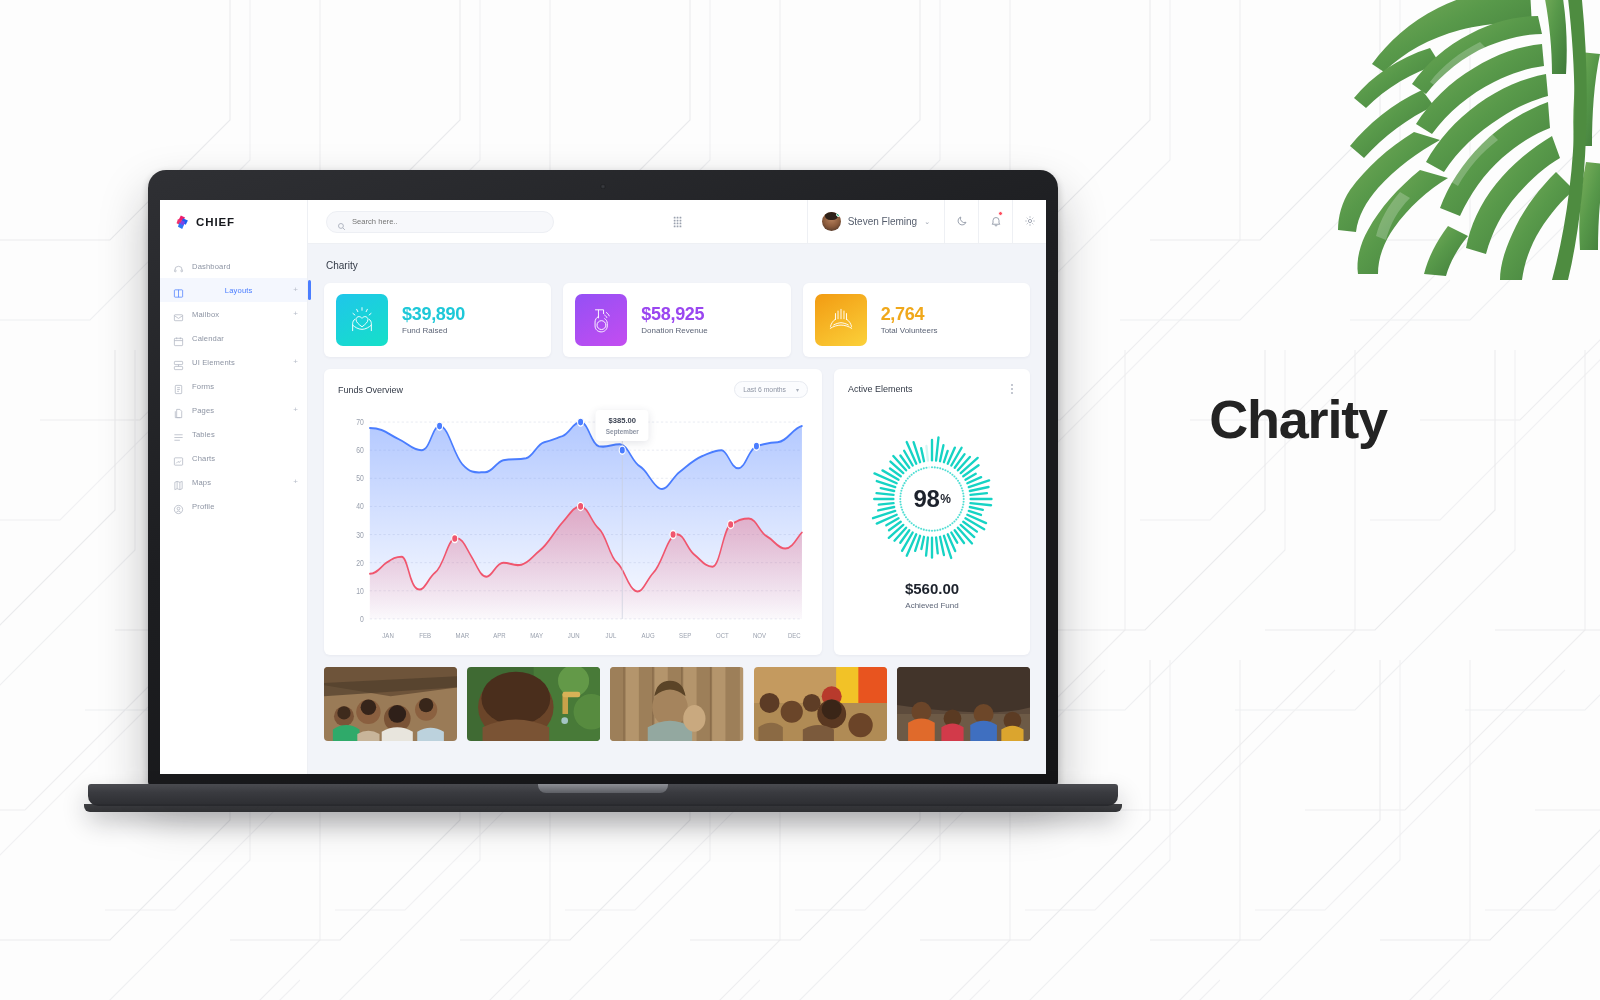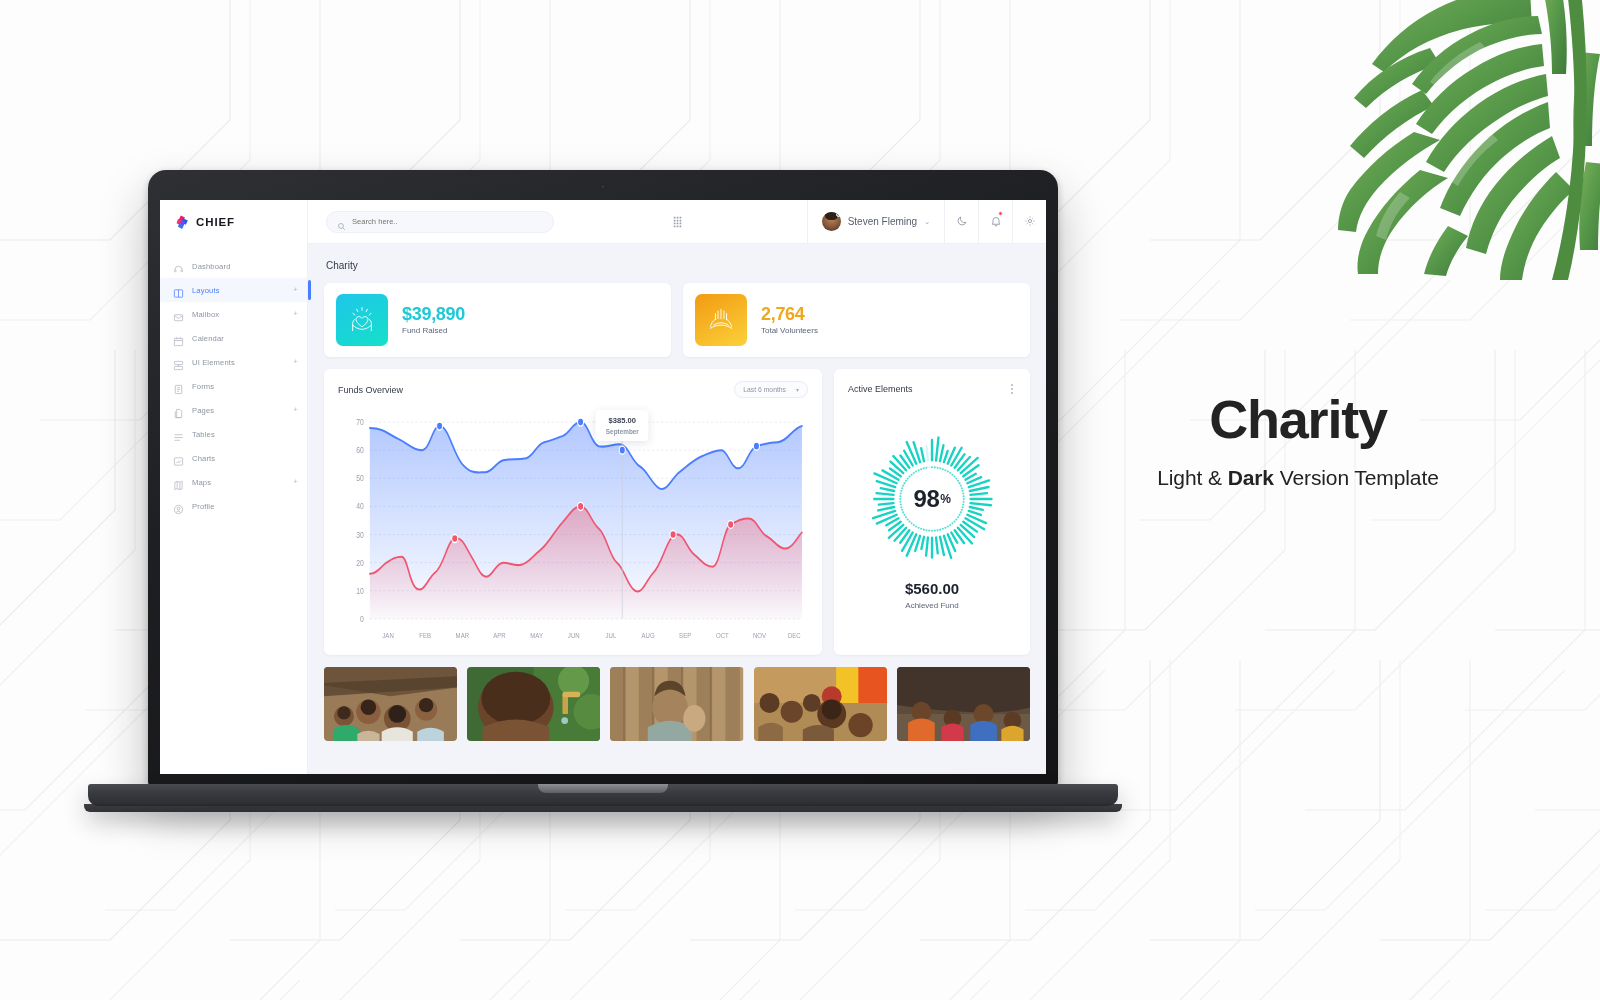--- a/index.html
+++ b/index.html
@@ -102,21 +102,21 @@
     height: 24px; padding: 0 9px 0 13px;
     gap: 8px; cursor: pointer;
   }
   .nav-item .ic { width: 11px; height: 11px; flex: 0 0 11px; color: #aeb4c0; }
   .nav-item .lbl {
     font-size: 7.6px; color: #8d94a3; letter-spacing: .15px;
     white-space: nowrap; flex: 1;
   }
   .nav-item .plus { font-size: 8px; color: #b6bcc8; line-height: 1; }
   .nav-item.active { background: #f4f7fe; }
-  .nav-item.active .lbl { color: #4a7dff; }
+  .nav-item.active .lbl { color: #4a7dff; text-align: center; }
   .nav-item.active .ic { color: #4a7dff; }
   .nav-item.active::after {
     content: ""; position: absolute; right: -4px; top: 2px;
     width: 3px; height: 20px; background: #4a7dff; border-radius: 2px;
   }
 
   
   .main { flex: 1; display: flex; flex-direction: column; min-width: 0; background: #f2f4f9; }
   .topbar {
     height: 44px; background: #fff;
@@ -561,20 +561,35 @@
                     <path d="M12 19c-2 1-3 3-3 5.5V33M28 19c2 1 3 3 3 5.5V33"></path>
                     <path d="M9 26c2.5 2.2 6.5 5 11 5s8.5-2.8 11-5"></path>
                   </svg>
                 </div>
                 <div>
                   <div class="stat-val" style="color:#1ec8d8">$39,890</div>
                   <div class="stat-lbl">Fund Raised</div>
                 </div>
               </div>
 
+              <div class="stat">
+                <div class="stat-ico" style="background:linear-gradient(150deg,#9450f5,#c44df0)">
+                  <svg viewBox="0 0 40 40">
+                    <path d="M13 8h10v5"></path>
+                    <path d="M17 8v10"></path>
+                    <path d="M17 16c-2.5 1.2-4 3.6-4 6.4V27c0 4 3.2 7 7.2 7s7.2-3 7.2-7v-3c0-2.6-1.4-4.6-3.4-5.8"></path>
+                    <circle cx="20.5" cy="26" r="5.2"></circle>
+                    <path d="M24 14c1.6 1 2.6 2.2 3 3.6M26 11c2 1.3 3.2 2.8 3.8 4.6"></path>
+                  </svg>
+                </div>
+                <div>
+                  <div class="stat-val" style="color:#9a46f0">$58,925</div>
+                  <div class="stat-lbl">Donation Revenue</div>
+                </div>
+              </div>
 
               <div class="stat">
                 <div class="stat-ico" style="background:linear-gradient(150deg,#f29b12,#fbd13a)">
                   <svg viewBox="0 0 40 40">
                     <path d="M20 7v12M16.5 9v10M23.5 9v10M13.5 12v8M26.5 12v8"></path>
                     <path d="M13.5 19c-3 2-5 5-6 9M26.5 19c3 2 5 5 6 9"></path>
                     <path d="M7 30c4-2.5 8.5-4 13-4s9 1.5 13 4"></path>
                     <path d="M11 26c3-1.6 6-2.6 9-2.8M29 26c-3-1.6-6-2.6-9-2.8"></path>
                   </svg>
                 </div>
@@ -963,16 +978,13 @@
       </div>
 
     </div>
   </div>
   <div class="base"></div>
   <div class="base-foot"></div>
 </div>
 
 <div id="promo">
   <div class="t1">Charity</div>
-  <div class="t3">
-    <span>Light &amp; </span><b>Dark</b><span> Version Template</span>
-  </div>
 </div>
 
 </body></html>

